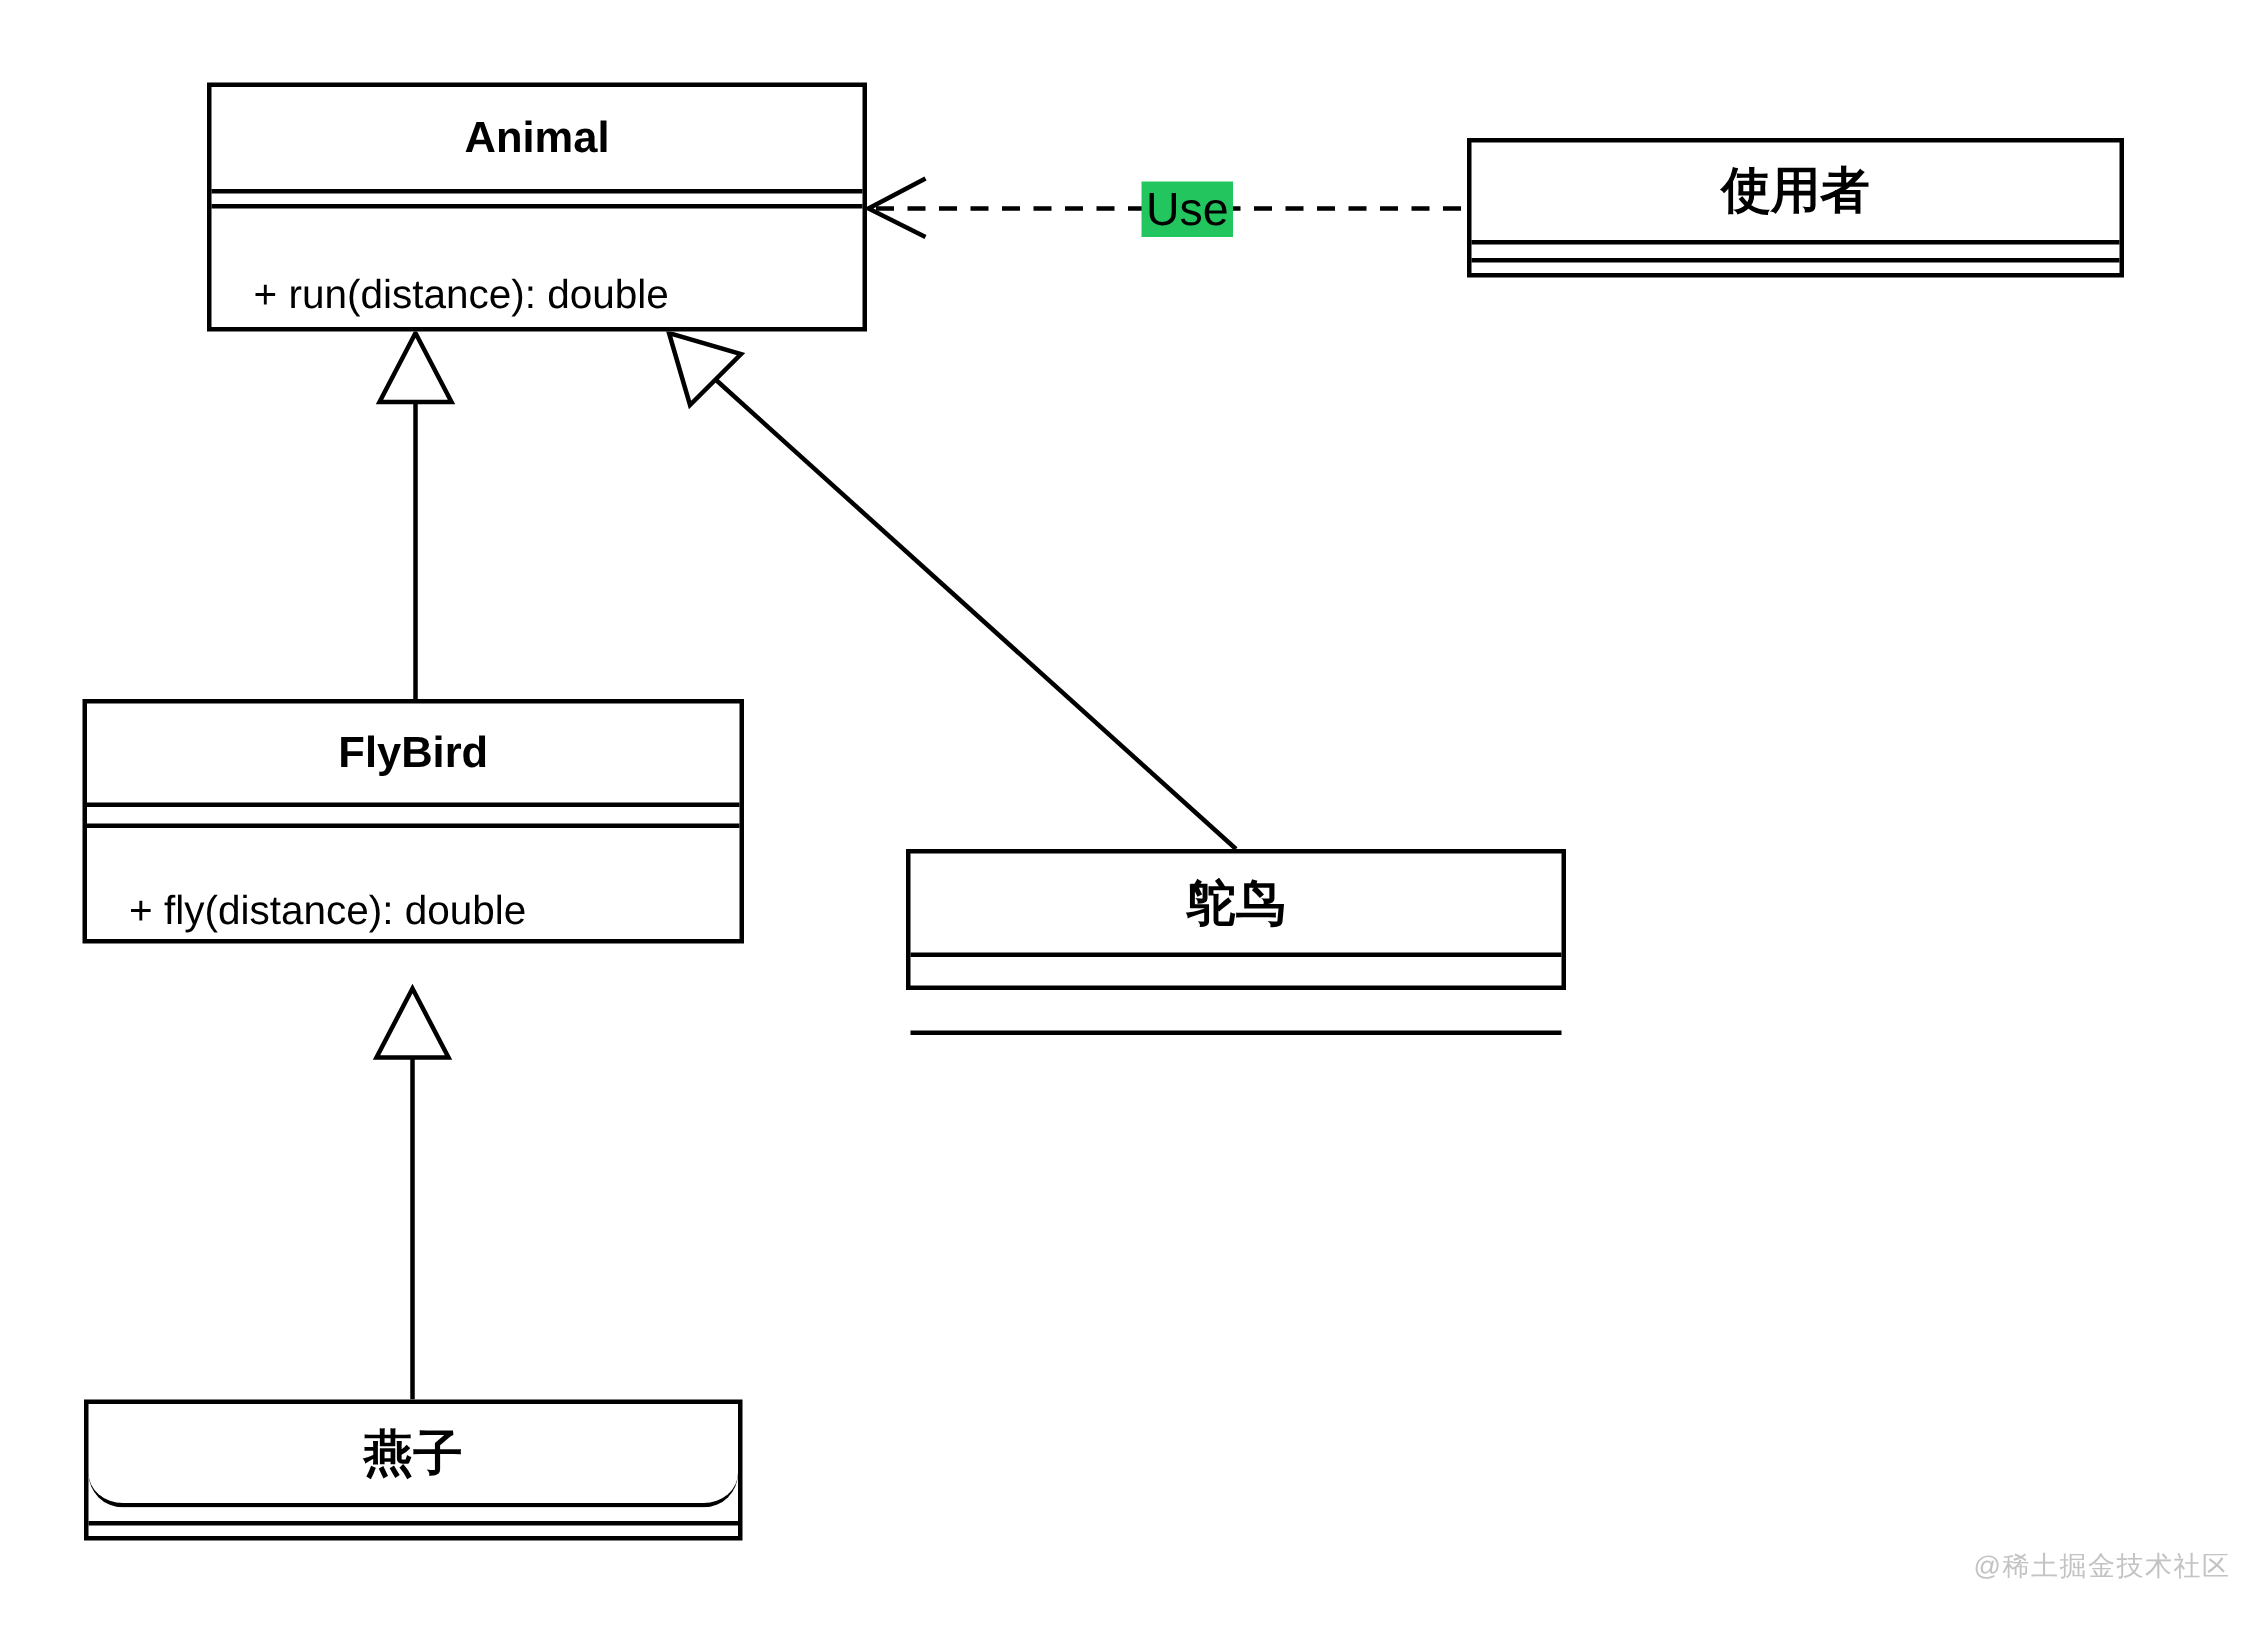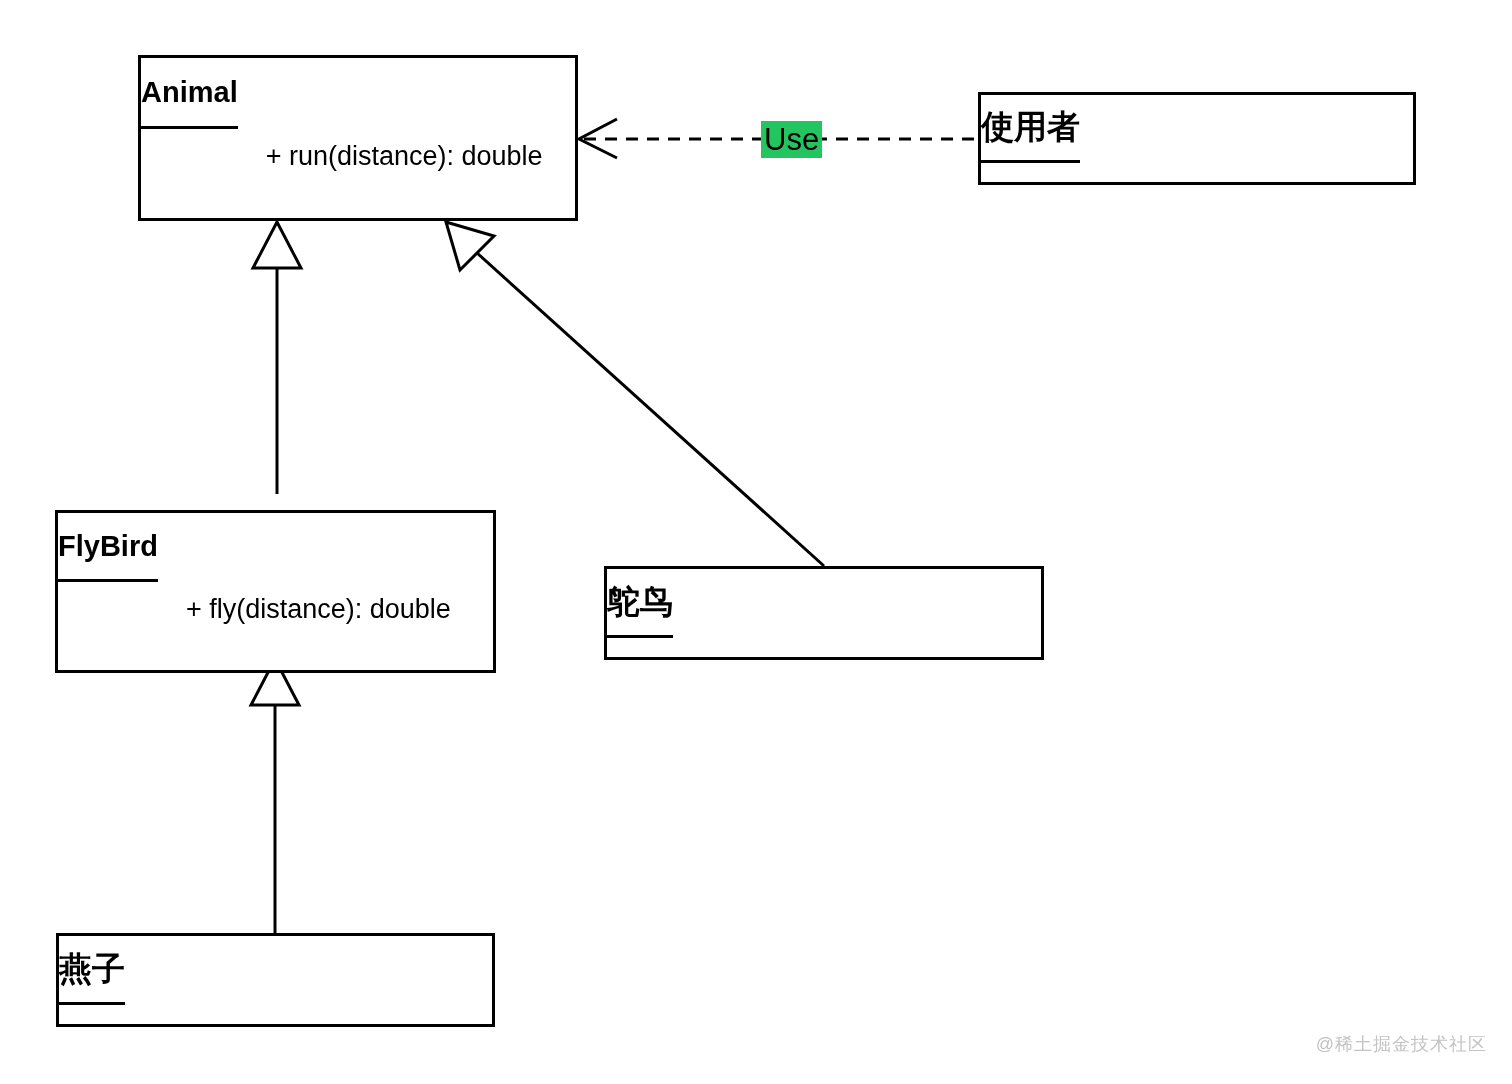--- a/index.html
+++ b/index.html
@@ -15,20 +15,21 @@
     position: absolute;
     left: 0; top: 0;
     width: 1512px; height: 1084px;
   }
   .uml-box {
     position: absolute;
     box-sizing: border-box;
     border: 3px solid #000000;
     background: #ffffff;
     display: flex;
+    flex-direction: column;
   }
   .uml-title {
     flex: 0 0 auto;
     display: flex;
     align-items: center;
     justify-content: center;
     font-size: 29px;
     font-weight: bold;
     color: #000000;
     border-bottom: 3px solid #000000;
@@ -51,30 +52,30 @@
   .uml-tail { flex: 1 1 auto; }
 
   #box-animal  { left: 138px;  top: 55px;  width: 440px; height: 166px; }
   #box-animal  .uml-title { height: 68px; }
   #box-animal  .uml-sep   { height: 7px; }
 
   #box-user    { left: 978px; top: 92px;  width: 438px; height: 93px; }
   #box-user    .uml-title { height: 65px; }
   #box-user    .uml-sep   { height: 9px; }
 
-  #box-flybird { left: 55px;   top: 510px; width: 441px; height: 163px; }
+  #box-flybird { left: 55px;   top: 466px; width: 441px; height: 163px; }
   #box-flybird .uml-title { height: 66px; }
   #box-flybird .uml-sep   { height: 11px; }
 
   #box-ostrich { left: 604px;  top: 566px; width: 440px; height: 94px; gap: 40px; }
   #box-ostrich .uml-title { height: 66px; }
   #box-ostrich .uml-sep   { height: 9px; }
 
   #box-swallow { left: 56px;   top: 933px; width: 439px; height: 94px; }
-  #box-swallow .uml-title { height: 66px; }
+  #box-swallow .uml-title { height: 66px; border-radius: 23px; }
   #box-swallow .uml-sep   { height: 9px; }
 
   .use-label {
     position: absolute;
     left: 761px;
     top: 121px;
     font-size: 31px;
     line-height: 37px;
     color: #000000;
     background: #22c55e;

